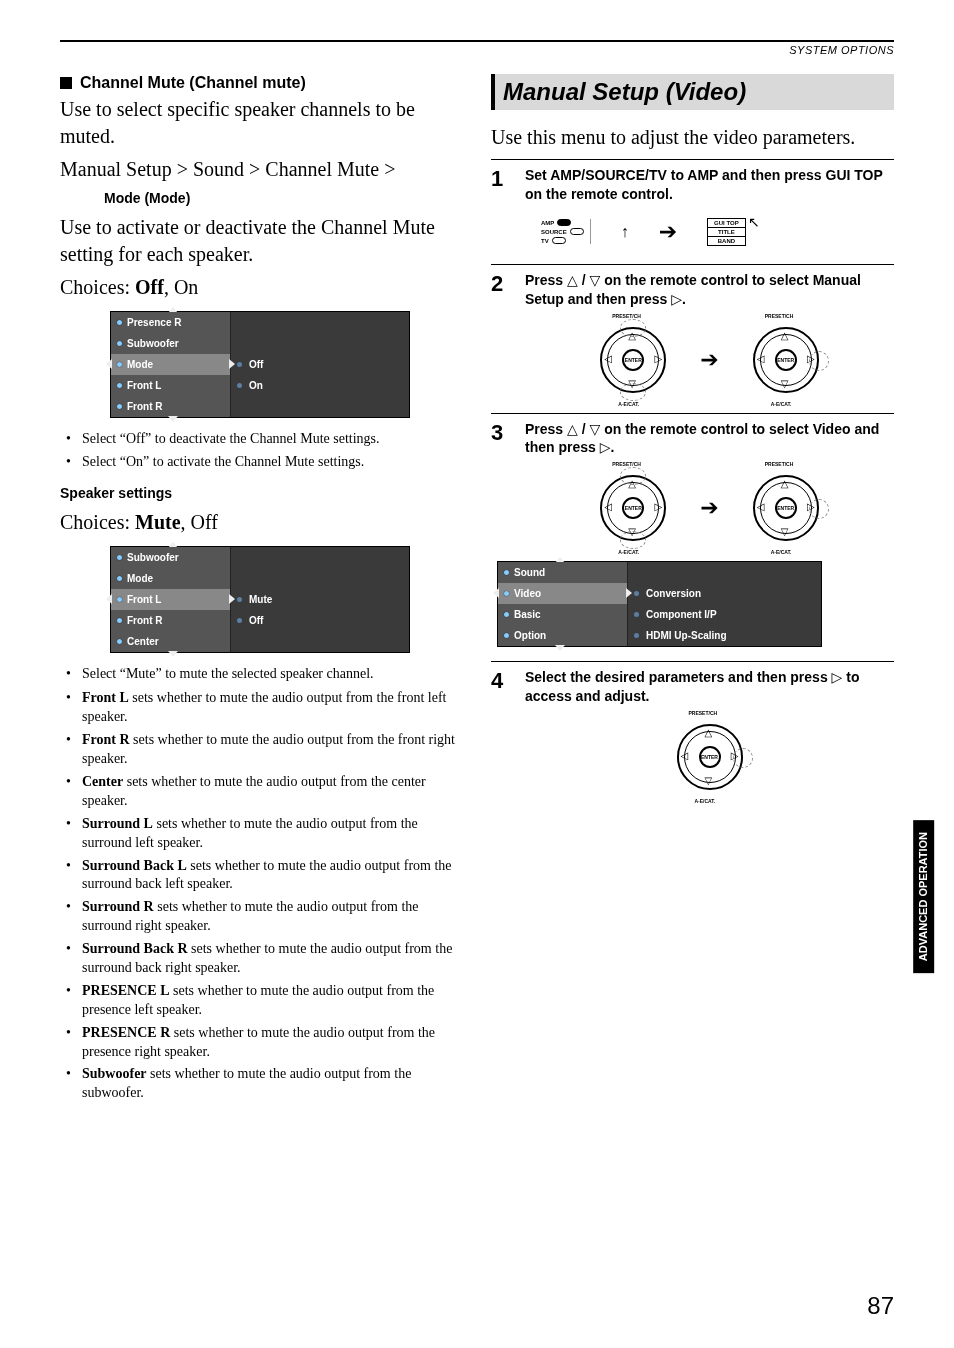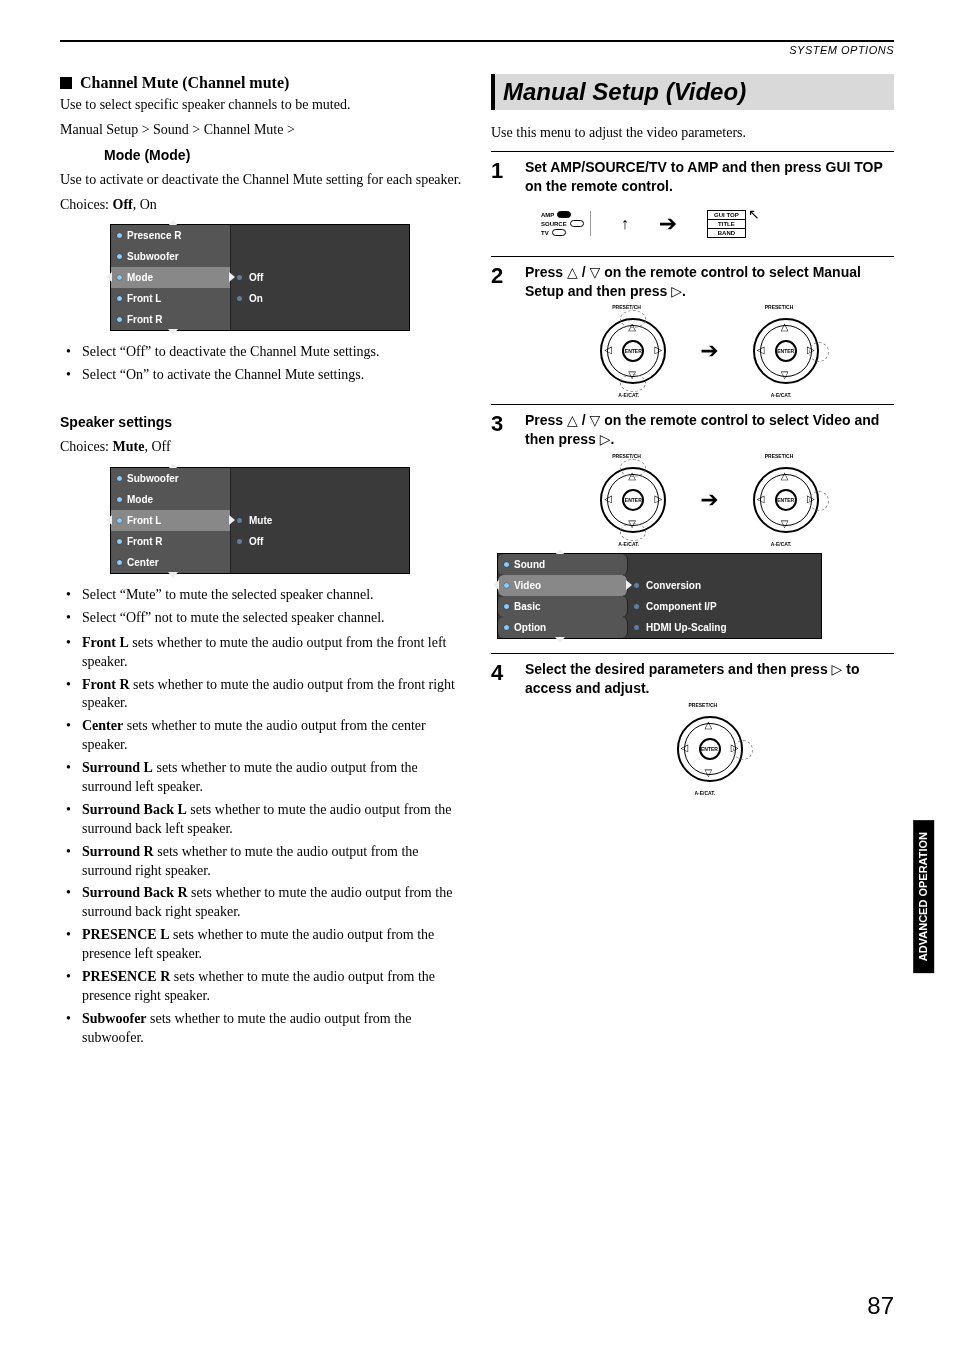--- a/index.html
+++ b/index.html
@@ -11,22 +11,22 @@
     padding: 40px 60px 30px 60px;
     position: relative;
     color: #000;
   }
   .hdr-line { border-top: 2px solid #000; margin-bottom: 2px; }
   .hdr-bar { display: flex; justify-content: flex-end; margin-bottom: 18px; }
   .hdr-bar span { font-family: Arial, sans-serif; font-weight: normal; font-style: italic; font-size: 11px; letter-spacing: 0.5px; }
   .cols { display: flex; gap: 28px; }
   .col { flex: 1; min-width: 0; }
   .sq { display:inline-block; width:12px; height:12px; background:#000; margin-right:8px; vertical-align: -1px;}
-  h3.sub { font-family: Liberation Serif, serif; font-weight: bold; font-size: 16px; margin-bottom:4px;}
-  p { font-size: 14px; line-height: 1.35; margin-bottom: 6px; }
+  h3.sub { font-family: Liberation Sans, sans-serif; font-weight: bold; font-size: 16px; margin-bottom:4px;}
+  p { font-size: 20px; line-height: 1.35; margin-bottom: 6px; }
   .b { font-weight: bold; }
   .sans-b { font-family: Arial, sans-serif; font-weight: bold; font-size: 14px; }
   ul.bul { list-style: none; padding-left: 22px; }
   ul.bul > li { position: relative; margin-bottom: 4px; line-height:1.35; }
   ul.bul > li::before { content: "•"; position: absolute; left: -16px; top:0; }
   .menu-wrap { margin: 8px 0 12px 50px; position:relative; }
   .menu { background:#3a3a3a; border:1px solid #000; width:300px; font-family:Arial,sans-serif; color:#fff; font-size:10px; font-weight:bold; position:relative;}
   .menu .row { display:flex; align-items:stretch; }
   .mcell { padding:5px 6px 5px 16px; border-right:1px solid #222; width:120px; background:#555; position:relative; font-size:10px;}
   .mcell.sel { background:#888; }
@@ -67,21 +67,21 @@
   .dpad .lab-top{position:absolute; top:-8px; left:18px; font-size:5px; font-weight:bold; font-family:Arial;}
   .dpad .lab-bot{position:absolute; bottom:-8px; left:24px; font-size:5px; font-weight:bold; font-family:Arial;}
   .dpad .curs{position:absolute; border:1px dashed #888; border-radius:50%;}
 
   .side-tab { position:absolute; right:20px; top:820px; background:#000; color:#fff; font-family:Arial,sans-serif; font-weight:bold; font-size:11px; writing-mode:vertical-rl; padding:12px 4px; text-align:center; line-height:1.2; transform: rotate(180deg);}
   .pagenum { position:absolute; bottom:28px; right:60px; font-family:Arial,sans-serif; font-weight:normal; font-size:24px;}
 
   .choices { margin-bottom:10px;}
   .menu-wrap2 { margin: 12px 0 14px 6px; }
   .menu2 { width: 325px; background:#3a3a3a; font-family:Arial,sans-serif; font-size:10px; font-weight:bold; color:#fff; position:relative;}
-  .menu2 .mcell{width:130px;border-radius:6px;}
+  .menu2 .mcell{width:130px;}
 </style>
 </head>
 <body>
 
 <div class="hdr-line"></div>
 <div class="hdr-bar">
   <span>SYSTEM OPTIONS</span>
 </div>
 
 <div class="cols">
@@ -120,21 +120,21 @@
           </div>
           <div class="tri-down"></div>
         </div>
     </div>
 
     <ul class="bul" id="bul1">
         <li>Select “Off” to deactivate the Channel Mute settings.</li>
         <li>Select “On” to activate the Channel Mute settings.</li>
       </ul>
 
-    <p class="sans-b" style="margin-top:28px;">Speaker settings</p>
+    <p class="sans-b" style="margin-top:12px;">Speaker settings</p>
     <p class="choices"><span>Choices: </span><span class="b">Mute</span><span>, Off</span></p>
 
     <div class="menu-wrap">
       <div class="menu" id="menu2">
           <div class="tri-up"></div>
           <div class="row selrow">
             <div class="mcell"><span class="dot"></span>Subwoofer</div>
             <div class="opt" style="background:#3a3a3a;"></div>
           </div>
           <div class="row selrow">
@@ -152,21 +152,20 @@
           <div class="row selrow">
             <div class="mcell"><span class="dot"></span>Center</div>
             <div class="opt" style="background:#3a3a3a;"></div>
           </div>
           <div class="tri-down"></div>
         </div>
     </div>
 
     <ul class="bul" id="bul2">
         <li>Select “Mute” to mute the selected speaker channel.</li>
-        <li>Select “Off” not to mute the selected speaker channel.</li>
       </ul>
     <ul class="bul" id="bul3" style="margin-top:6px;">
     <li><span class="b">Front L</span><span> sets whether to mute the audio output from the front left speaker.</span></li>
         <li><span class="b">Front R</span><span> sets whether to mute the audio output from the front right speaker.</span></li>
         <li><span class="b">Center</span><span> sets whether to mute the audio output from the center speaker.</span></li>
         <li><span class="b">Surround L</span><span> sets whether to mute the audio output from the surround left speaker.</span></li>
         <li><span class="b">Surround Back L</span><span> sets whether to mute the audio output from the surround back left speaker.</span></li>
         <li><span class="b">Surround R</span><span> sets whether to mute the audio output from the surround right speaker.</span></li>
         <li><span class="b">Surround Back R</span><span> sets whether to mute the audio output from the surround back right speaker.</span></li>
         <li><span class="b">PRESENCE L</span><span> sets whether to mute the audio output from the presence left speaker.</span></li>

